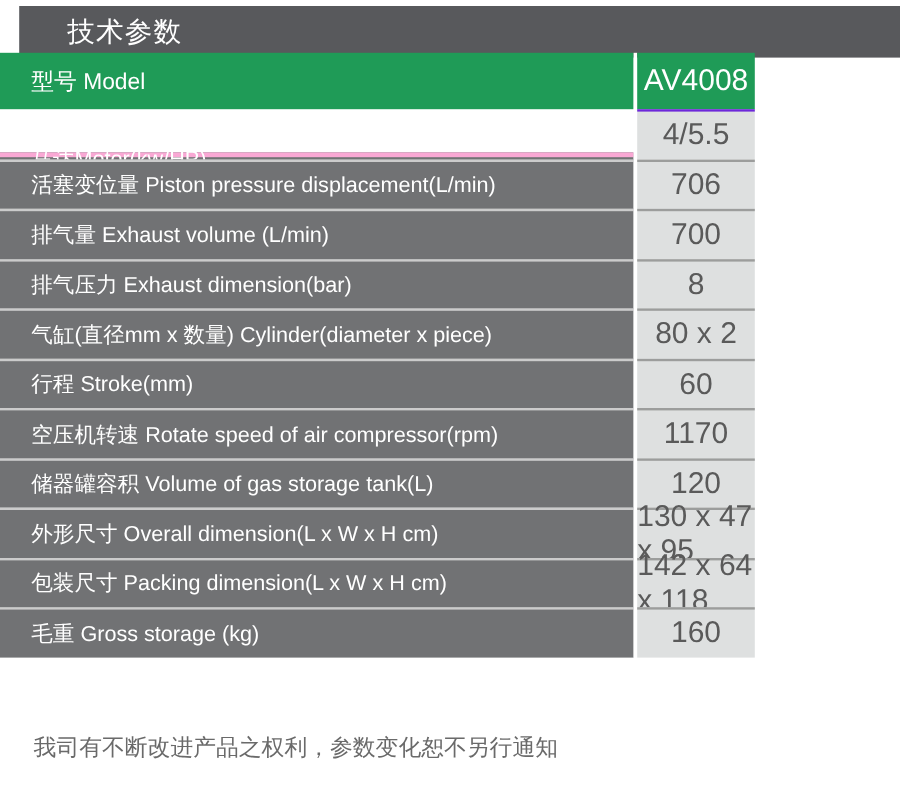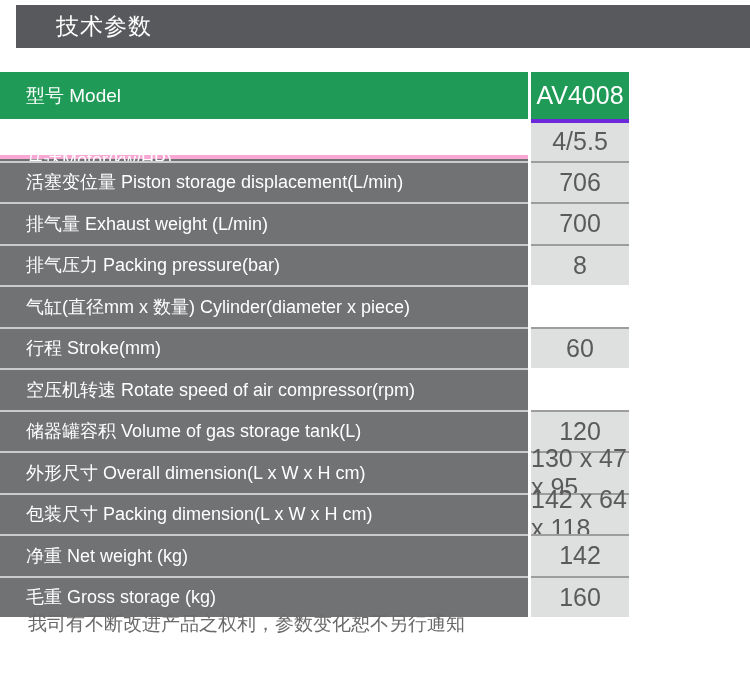--- a/index.html
+++ b/index.html
@@ -35,21 +35,21 @@
     align-items:center;
     padding-left:12px;
   }
   .title-bar .title-text{
     padding-left:28px;
     font-size:23px;
     letter-spacing:1px;
   }
   .spec-table{
     position:absolute;
-    top:72px; left:0;
+    top:44px; left:0;
     width:629px;
   }
   .row{
     display:flex;
     width:100%;
   }
   .cell{
     box-sizing:border-box;
     display:flex;
     align-items:center;
@@ -90,21 +90,21 @@
   .data-row .value-cell{
     background:var(--value-cell-bg);
     color:var(--value-text);
     border-top:2px solid var(--sep-dark);
   }
   .data-row:first-child .label-cell{
     border-top:4px solid #f9a8d4;
     margin-top:36px;
   }
   .data-row:first-child .value-cell{
-    border-top:4px solid #6d28d9;
+    border-top:2px solid #6d28d9;
   }
   .footer-note{
     position:absolute;
     top:610px; left:0;
     width:747px;
     padding-left:28px;
     box-sizing:border-box;
     color:var(--footer-text);
     font-size:19px;
     line-height:28px;
@@ -126,76 +126,73 @@
       <div class="cell value-cell">AV4008</div>
     </div>
     <div id="rows-container">
   <div class="row data-row">
     <div class="cell label-cell">马达Motor(kw/HP)</div>
     <div class="col-divider"></div>
     <div class="cell value-cell">4/5.5</div>
   </div>
 
   <div class="row data-row">
-    <div class="cell label-cell">活塞变位量 Piston storage displacement(L/min)</div>
+    <div class="cell label-cell">活塞变位量 Piston pressure displacement(L/min)</div>
     <div class="col-divider"></div>
     <div class="cell value-cell">706</div>
   </div>
 
   <div class="row data-row">
-    <div class="cell label-cell">排气量 Exhaust weight (L/min)</div>
+    <div class="cell label-cell">排气量 Exhaust volume (L/min)</div>
     <div class="col-divider"></div>
     <div class="cell value-cell">700</div>
   </div>
 
   <div class="row data-row">
-    <div class="cell label-cell">排气压力 Packing pressure(bar)</div>
+    <div class="cell label-cell">排气压力 Exhaust dimension(bar)</div>
     <div class="col-divider"></div>
     <div class="cell value-cell">8</div>
   </div>
 
   <div class="row data-row">
     <div class="cell label-cell">气缸(直径mm x 数量) Cylinder(diameter x piece)</div>
     <div class="col-divider"></div>
+    <div class="cell value-cell">80 x 2</div>
   </div>
 
   <div class="row data-row">
     <div class="cell label-cell">行程 Stroke(mm)</div>
     <div class="col-divider"></div>
     <div class="cell value-cell">60</div>
   </div>
 
   <div class="row data-row">
     <div class="cell label-cell">空压机转速 Rotate speed of air compressor(rpm)</div>
     <div class="col-divider"></div>
+    <div class="cell value-cell">1170</div>
   </div>
 
   <div class="row data-row">
     <div class="cell label-cell">储器罐容积 Volume of gas storage tank(L)</div>
     <div class="col-divider"></div>
     <div class="cell value-cell">120</div>
   </div>
 
   <div class="row data-row">
     <div class="cell label-cell">外形尺寸 Overall dimension(L x W x H cm)</div>
     <div class="col-divider"></div>
     <div class="cell value-cell">130 x 47 x 95</div>
   </div>
 
   <div class="row data-row">
     <div class="cell label-cell">包装尺寸 Packing dimension(L x W x H cm)</div>
     <div class="col-divider"></div>
     <div class="cell value-cell">142 x 64 x 118</div>
   </div>
 
-  <div class="row data-row">
-    <div class="cell label-cell">净重 Net weight (kg)</div>
-    <div class="col-divider"></div>
-    <div class="cell value-cell">142</div>
-  </div>
 
   <div class="row data-row">
     <div class="cell label-cell">毛重 Gross storage (kg)</div>
     <div class="col-divider"></div>
     <div class="cell value-cell">160</div>
   </div>
 </div>
   </div>
 
   <div class="footer-note">我司有不断改进产品之权利，参数变化恕不另行通知</div>

